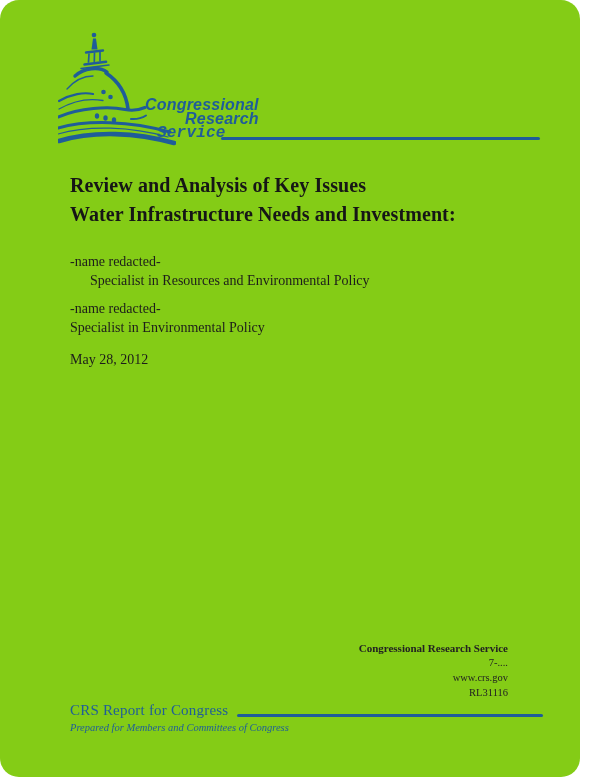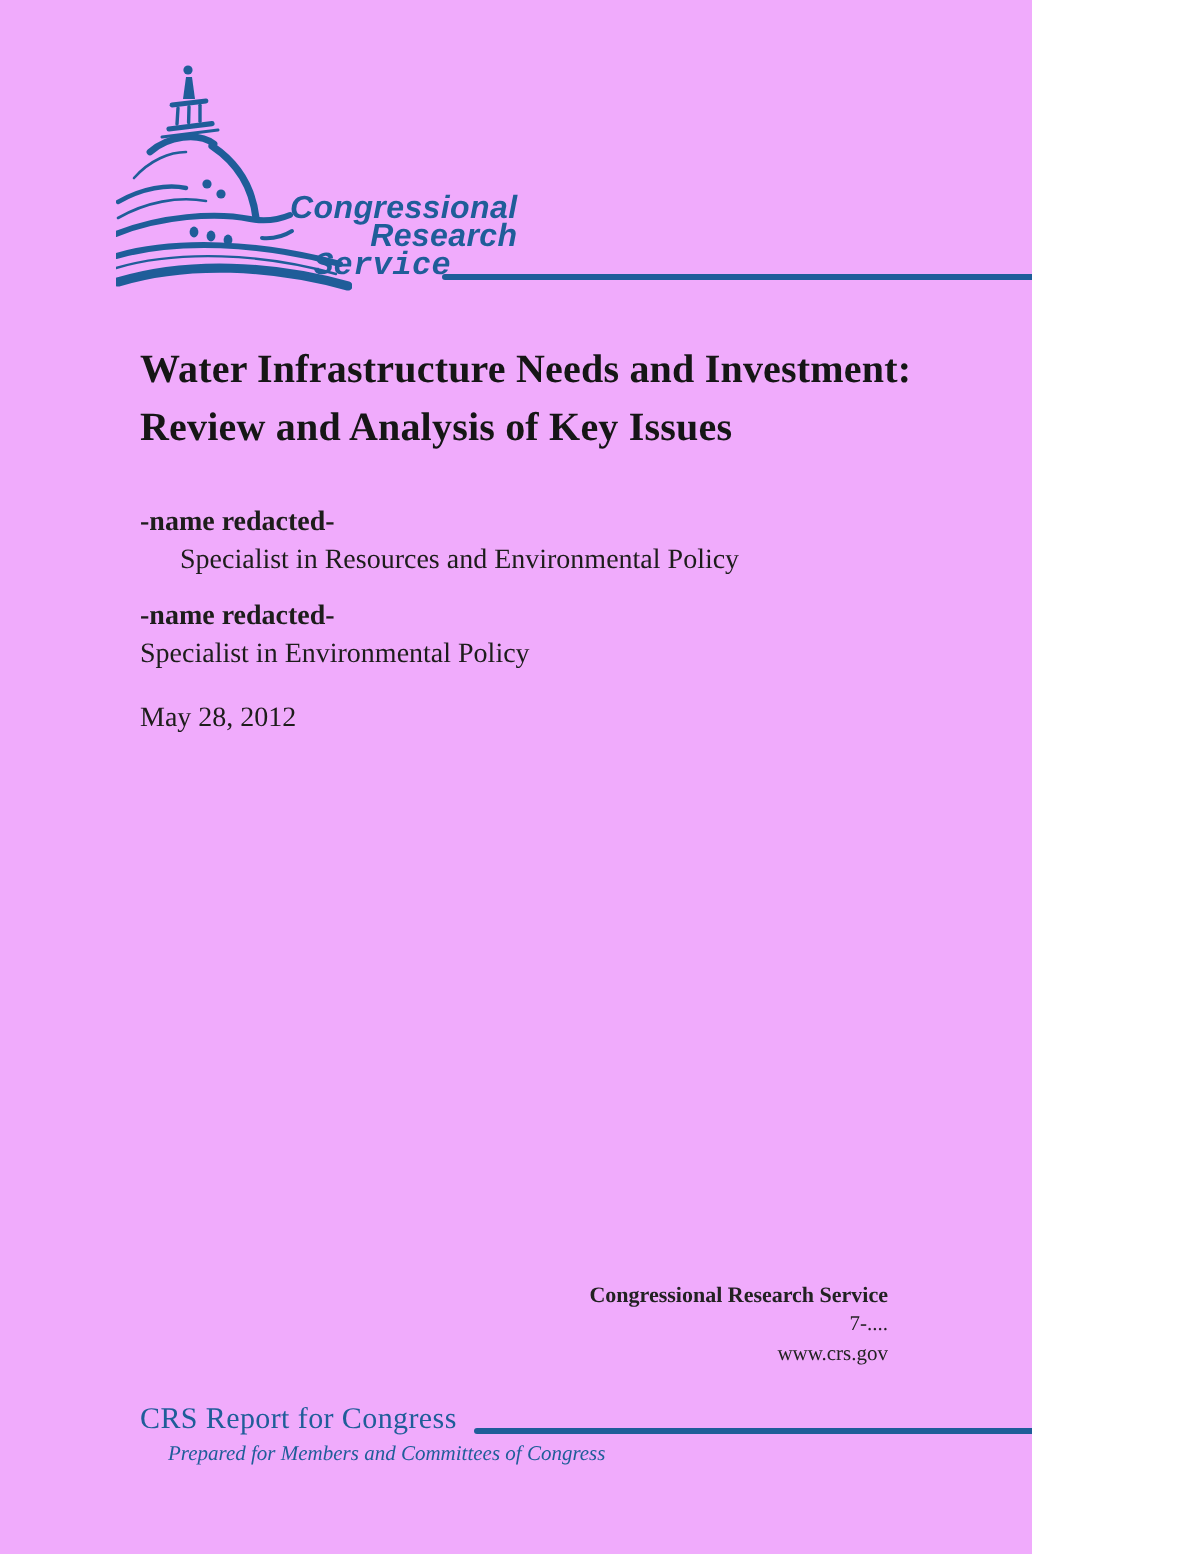--- a/index.html
+++ b/index.html
@@ -1,22 +1,23 @@
 <!DOCTYPE html>
 <html><head>
 <meta charset="utf-8">
 <style>
   html,body{margin:0;padding:0;background:#ffffff;}
   .page{
     position:relative;
-    width:516px;height:777px;
-    background:#f0abfc;
+    width:580px;height:777px;
+    background:#84cc16;
     overflow:hidden;
     font-family:"Liberation Serif", serif;
     color:#1d1d1b;
+    border-radius:19px;
   }
   
   .logo-dome{position:absolute;left:58px;top:30px;width:118px;height:122px;}
   .logo-wordmark{
     position:absolute;left:145px;top:98px;
     font-family:"Liberation Sans", sans-serif;
     font-weight:bold;font-style:italic;
     font-size:16px;line-height:14px;
     color:#1f5d99;letter-spacing:0.2px;
     white-space:nowrap;
@@ -27,21 +28,21 @@
     position:absolute;left:221px;top:137px;
     width:319px;height:2.5px;background:#1f5d99;border-radius:2px;
   }
   
   .report-title{
     position:absolute;left:70px;top:171px;width:480px;
     font-size:20px;line-height:29px;font-weight:bold;
     color:#161616;letter-spacing:0.1px;
   }
   
-  .author-name{position:absolute;left:70px;font-size:14px;font-weight:bold;white-space:nowrap;}
+  .author-name{position:absolute;left:70px;font-size:14px;font-weight:normal;white-space:nowrap;}
   .author-role{position:absolute;left:70px;font-size:14px;white-space:nowrap;}
   .a1n{top:254px;} .a1r{top:273px;margin-left:20px;}
   .a2n{top:301px;} .a2r{top:320px;}
   .report-date{position:absolute;left:70px;top:352px;font-size:14px;white-space:nowrap;}
   
   .footer-right{
     position:absolute;right:72px;top:640px;
     text-align:right;color:#222222;
   }
   .footer-right .org{font-size:11px;font-weight:bold;line-height:16px;}
@@ -50,21 +51,21 @@
   .footer-rule{
     position:absolute;left:237px;top:714px;
     width:306px;height:3px;background:#1f5d99;border-radius:2px;
   }
   .crs-banner{
     position:absolute;left:70px;top:702px;
     font-size:15px;font-weight:normal;color:#1f5d99;
     white-space:nowrap;letter-spacing:0.2px;
   }
   .crs-tagline{
-    position:absolute;left:84px;top:722px;
+    position:absolute;left:70px;top:722px;
     font-size:10.5px;font-style:italic;color:#1f5d99;
     white-space:nowrap;
   }
 </style>
 </head>
 <body>
 
 <div class="page">
 
   <div class="logo-dome">
@@ -106,34 +107,35 @@
 
   <div class="logo-wordmark">
     <div class="l1">Congressional</div>
     <div class="l2">Research</div>
     <div class="l3">Service</div>
   </div>
 
   <div class="top-rule"></div>
 
   <div class="report-title">
+    <div>Review and Analysis of Key Issues</div>
     <div>Water Infrastructure Needs and Investment:</div>
-    <div>Review and Analysis of Key Issues</div>
   </div>
 
   <div class="author-name a1n">-name redacted-</div>
   <div class="author-role a1r">Specialist in Resources and Environmental Policy</div>
   <div class="author-name a2n">-name redacted-</div>
   <div class="author-role a2r">Specialist in Environmental Policy</div>
 
   <div class="report-date">May 28, 2012</div>
 
   <div class="footer-right">
     <div class="org">Congressional Research Service</div>
     <div class="sub">7-....</div>
     <div class="sub">www.crs.gov</div>
+    <div class="sub">RL31116</div>
   </div>
 
   <div class="footer-rule"></div>
   <div class="crs-banner">CRS Report for Congress</div>
   <div class="crs-tagline">Prepared for Members and Committees of Congress</div>
 
 </div>
 
 </body></html>

